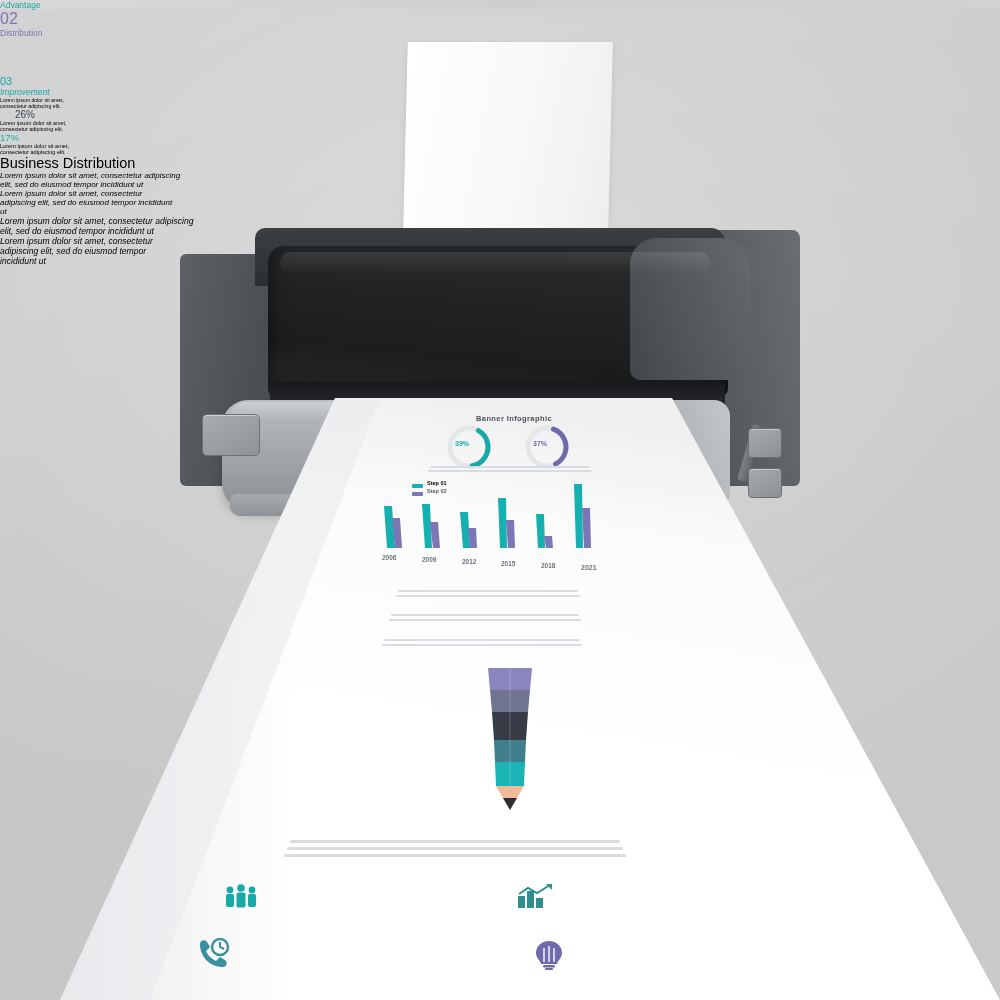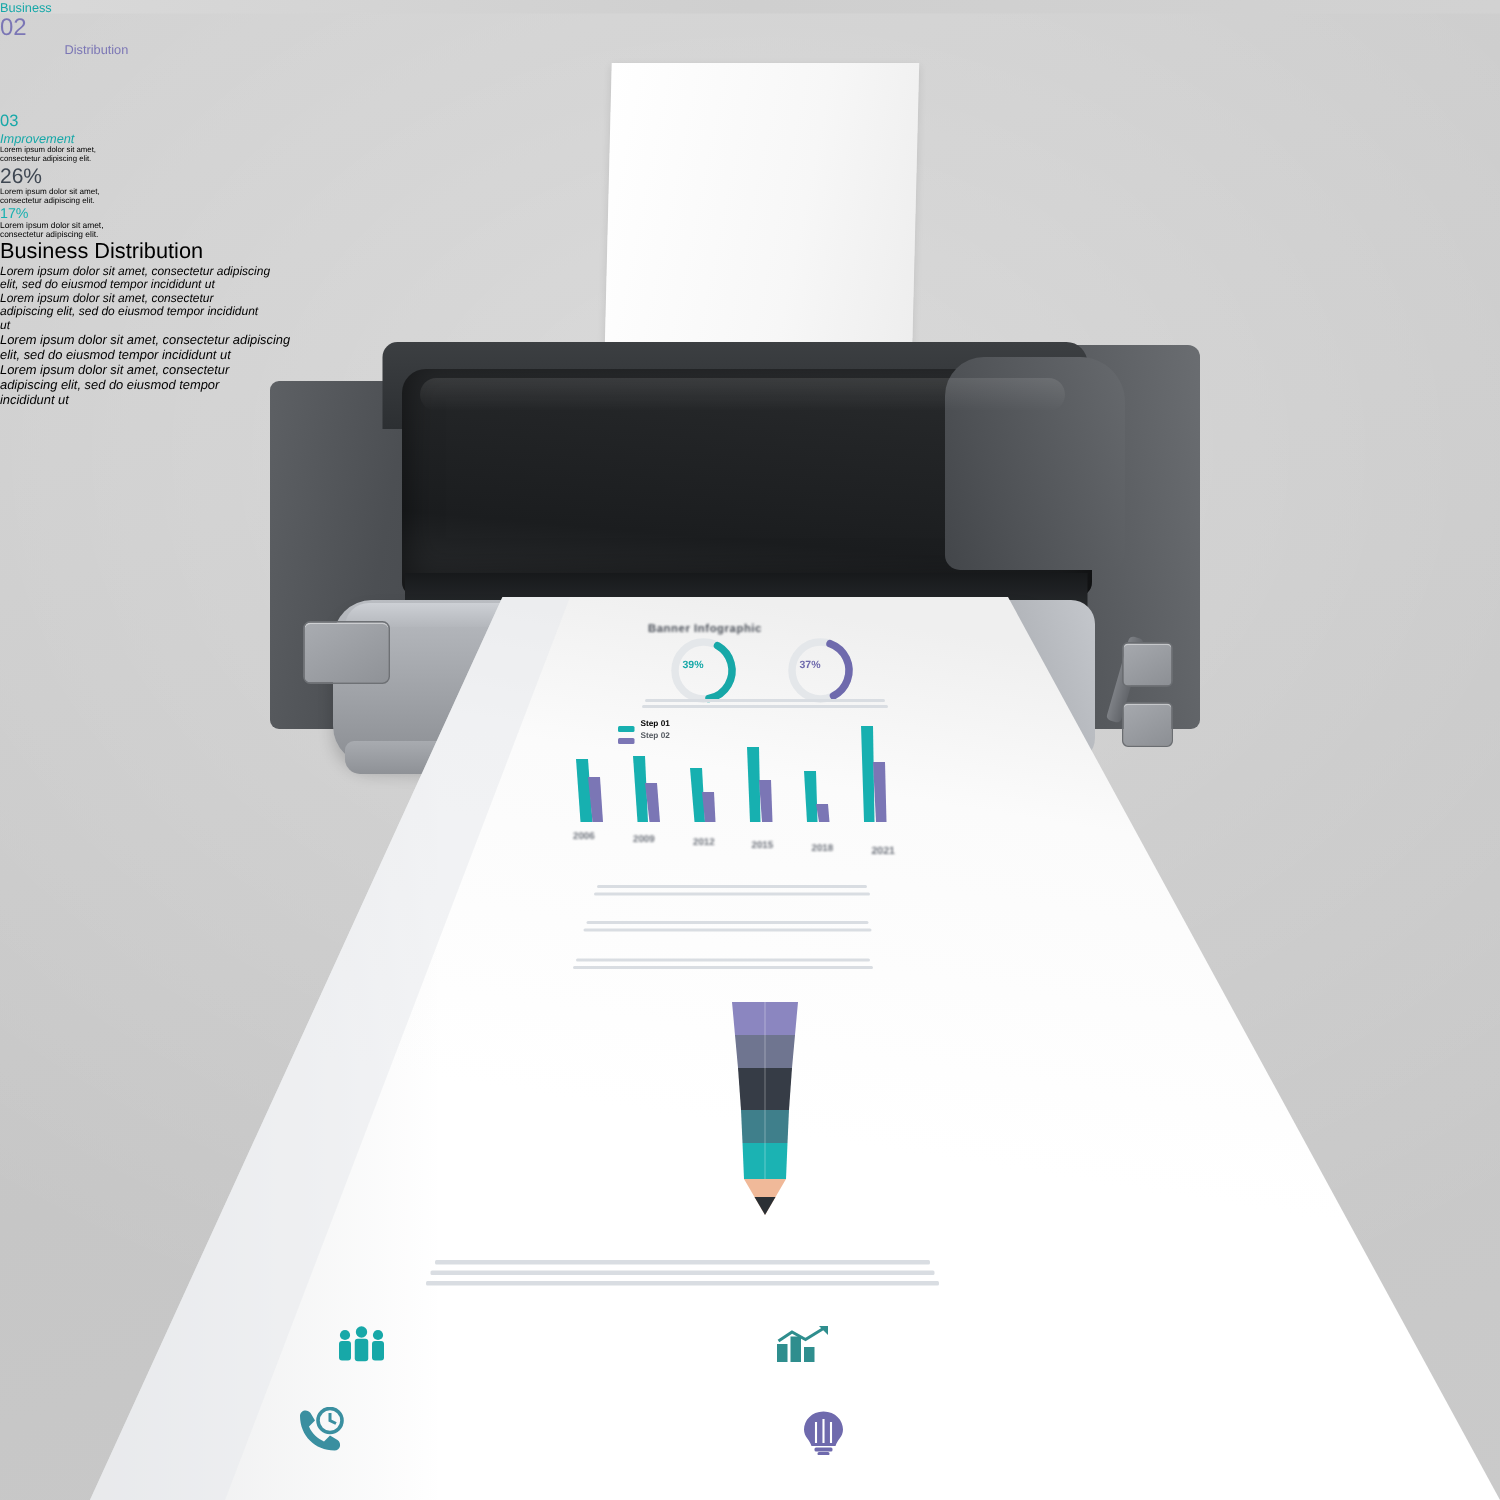--- a/index.html
+++ b/index.html
@@ -132,21 +132,21 @@
         <stop offset="0.25" stop-color="rgba(120,125,132,0)"></stop>
       </linearGradient>
     </defs>
     <polygon points="335,398 672,398 1000,1000 60,1000" fill="url(#pg)"></polygon>
     <polygon points="335,398 672,398 1000,1000 60,1000" fill="url(#pgshade)"></polygon>
     <polygon points="335,398 380,398 150,1000 60,1000" fill="rgba(232,234,237,0.55)"></polygon>
   </svg>
 
   <div class="info">
 
-    <div class="ig-title" style="left:432px;top:414px;font-size:7.5px;">Banner Infographic</div>
+    <div class="ig-title" style="left:476px;top:414px;font-size:7.5px;">Banner Infographic</div>
 
     <svg style="position:absolute;left:437px;top:422px;" width="64" height="50">
       <circle cx="32" cy="25" r="19" fill="none" stroke="#e4e7ea" stroke-width="5"></circle>
       <circle cx="32" cy="25" r="19" fill="none" stroke="#17a8a8" stroke-width="5" stroke-dasharray="46 73" stroke-linecap="round" transform="rotate(-60 32 25)"></circle>
     </svg>
     <div class="donut-label" style="left:455px;top:440px;font-size:7px;color:#17a8a8;">39%</div>
 
     <svg style="position:absolute;left:515px;top:422px;" width="64" height="50">
       <circle cx="32" cy="25" r="19" fill="none" stroke="#e4e7ea" stroke-width="5"></circle>
       <circle cx="32" cy="25" r="19" fill="none" stroke="#6f6aad" stroke-width="5" stroke-dasharray="44 75" stroke-linecap="round" transform="rotate(-70 32 25)"></circle>
@@ -183,26 +183,26 @@
       </g>
     </svg>
 
     <div class="yearlbl" style="left:382px;top:554px;font-size:6.5px;">2006</div>
     <div class="yearlbl" style="left:422px;top:556px;font-size:6.5px;">2009</div>
     <div class="yearlbl" style="left:462px;top:558px;font-size:6.5px;">2012</div>
     <div class="yearlbl" style="left:501px;top:560px;font-size:6.5px;">2015</div>
     <div class="yearlbl" style="left:541px;top:562px;font-size:6.5px;">2018</div>
     <div class="yearlbl" style="left:581px;top:564px;font-size:7px;">2021</div>
 
-    <div class="numhead" style="left:398px;top:578px;font-size:8.5px;color:#17a8a8;">Business</div>
+    <div class="numhead" style="left:398px;top:578px;font-size:8.5px;color:#17a8a8;">Advantage</div>
     <div class="fakeline" style="left:398px;top:590px;width:180px;height:2px;"></div>
     <div class="fakeline" style="left:396px;top:595px;width:184px;height:2px;"></div>
 
     <div class="numlbl" style="left:352px;top:604px;font-size:16px;color:#7b76b5;">02</div>
-    <div class="numhead" style="left:391px;top:602px;font-size:8.5px;color:#7b76b5;margin-left:43px;">Distribution</div>
+    <div class="numhead" style="left:391px;top:602px;font-size:8.5px;color:#7b76b5;">Distribution</div>
     <div class="fakeline" style="left:391px;top:614px;width:188px;height:2px;"></div>
     <div class="fakeline" style="left:389px;top:619px;width:192px;height:2px;"></div>
 
     <div class="numlbl" style="left:344px;top:628px;font-size:11px;color:#17a8a8;margin-top:37px;">03</div>
     <div class="numhead" style="left:384px;top:626px;font-size:8.5px;color:#17a8a8;font-style:italic;">Improvement</div>
     <div class="fakeline" style="left:384px;top:639px;width:196px;height:2px;"></div>
     <div class="fakeline" style="left:382px;top:644px;width:200px;height:2px;"></div>
 
     <svg style="position:absolute;left:470px;top:668px;" width="80" height="146">
       <polygon points="18,0 62,0 60,22 20,22" fill="#8b86c0"></polygon>
@@ -214,21 +214,21 @@
       <polygon points="33,130 47,130 40,142" fill="#2b2f34"></polygon>
       <line x1="40" y1="0" x2="40" y2="118" stroke="rgba(255,255,255,.22)" stroke-width="1"></line>
     </svg>
 
     <div class="leader" style="left:368px;top:682px;width:106px;transform:rotate(3deg);"></div>
     <div class="leader" style="left:370px;top:722px;width:104px;transform:rotate(-2deg);"></div>
     <div class="leader" style="left:356px;top:766px;width:118px;transform:rotate(-4deg);"></div>
 
     <div class="lorem" style="left:333px;top:683px;width:82px;font-size:5.2px;">Lorem ipsum dolor sit amet, consectetur adipiscing elit.</div>
 
-    <div class="pct" style="left:354px;top:709px;font-size:14px;color:#3f4752;">26%</div>
+    <div class="pct" style="left:354px;top:709px;font-size:10px;color:#3f4752;padding-left:15px;">26%</div>
     <div class="lorem" style="left:321px;top:723px;width:86px;font-size:5.4px;">Lorem ipsum dolor sit amet, consectetur adipiscing elit.</div>
 
     <div class="pct" style="left:340px;top:752px;font-size:9.5px;color:#17b0b0;">17%</div>
     <div class="lorem" style="left:303px;top:766px;width:92px;font-size:5.6px;">Lorem ipsum dolor sit amet, consectetur adipiscing elit.</div>
 
     <div class="biz-title" style="left:400px;top:817px;font-size:14.5px;">Business Distribution</div>
     <div class="fakeline" style="left:290px;top:840px;width:330px;height:3px;"></div>
     <div class="fakeline" style="left:287px;top:847px;width:336px;height:3px;"></div>
     <div class="fakeline" style="left:284px;top:854px;width:342px;height:3px;"></div>
 

